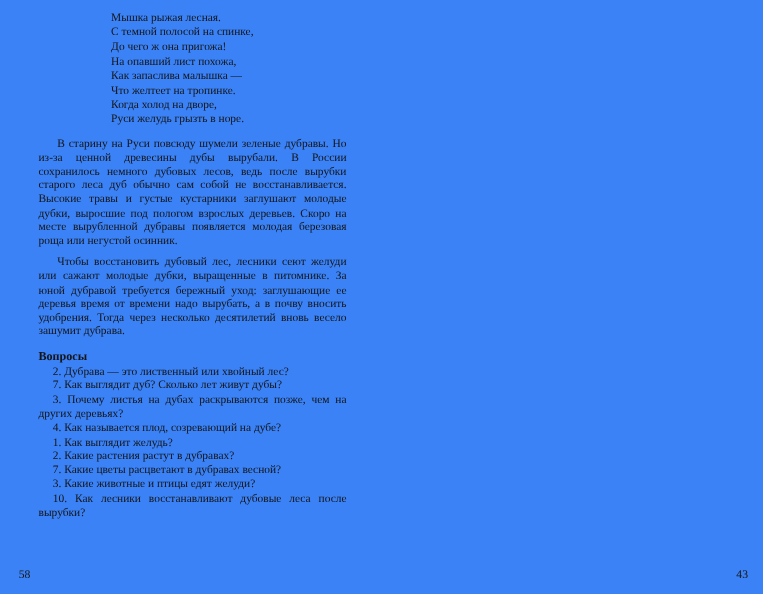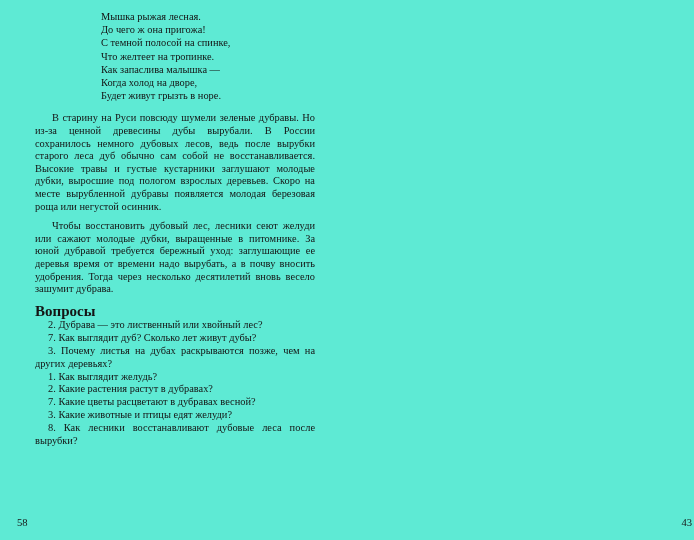--- a/index.html
+++ b/index.html
@@ -11,21 +11,21 @@
     height: 540px;
     background: #ffffff;
     font-family: "Liberation Serif", serif;
     color: #111111;
     overflow: hidden;
     position: relative;
   }
   #spread {
     position: absolute;
     inset: 0;
-    background: #5eead4;
+    background: #3b82f6;
     text-decoration: underline;
   }
   .page {
     position: absolute;
     top: 0;
     height: 540px;
     background: transparent;
   }
   #page-left  { left: 0;   width: 347px; }
   #page-right { left: 347px; width: 347px; }
@@ -54,21 +54,21 @@
     margin: 0;
     text-indent: 17px;
     text-align: justify;
     hyphens: auto;
     -webkit-hyphens: auto;
   }
   p.spaced { margin-top: 7px; }
 
   .section-title {
     font-weight: bold;
-    font-size: 15px;
+    font-size: 11px;
     margin: 9px 0 2px 0;
     text-indent: 0;
     text-align: left;
   }
 
   ol.questions {
     list-style: none;
     margin: 0;
     padding: 0;
   }
@@ -80,55 +80,57 @@
     -webkit-hyphens: auto;
   }
 
   .folio {
     position: absolute;
     bottom: 12px;
     font-size: 10.6px;
     color: #171717;
   }
   #folio-left  { left: 17px; }
-  #folio-right { right: 2px; }
+  #folio-right { right: 14px; }
 </style>
 </head>
 <body>
 
 <div id="spread">
 
   <div class="page" id="page-left">
 
     <div class="col" id="left-col">
 
       <div class="poem">
         <span class="line">Мышка рыжая лесная.</span>
+        <span class="line">С темной полосой на спинке,</span>
         <span class="line">До чего ж она пригожа!</span>
-        <span class="line">С темной полосой на спинке,</span>
+        <span class="line">На опавший лист похожа,</span>
+        <span class="line">Как запаслива малышка —</span>
         <span class="line">Что желтеет на тропинке.</span>
-        <span class="line">Как запаслива малышка —</span>
         <span class="line">Когда холод на дворе,</span>
-        <span class="line">Будет живут грызть в норе.</span>
+        <span class="line">Руси желудь грызть в норе.</span>
       </div>
 
       <p class="body spaced" style="margin-top:10px;">В старину на Руси повсюду шумели зеленые дубравы. Но из-за ценной древесины дубы вырубали. В России сохранилось немного дубовых лесов, ведь после вырубки старого леса дуб обычно сам собой не восстанавливается. Высокие травы и густые кустарники заглушают молодые дубки, выросшие под пологом взрослых деревьев. Скоро на месте вырубленной дубравы появляется молодая березовая роща или негустой осинник.</p>
       <p class="body spaced">Чтобы восстановить дубовый лес, лесники сеют желуди или сажают молодые дубки, выращенные в питомнике. За юной дубравой требуется бережный уход: заглушающие ее деревья время от времени надо вырубать, а в почву вносить удобрения. Тогда через несколько десятилетий вновь весело зашумит дубрава.</p>
 
       <div class="section-title">Вопросы</div>
 
       <ol class="questions">
         <li>2. Дубрава — это лиственный или хвойный лес?</li>
         <li>7. Как выглядит дуб? Сколько лет живут дубы?</li>
         <li>3. Почему листья на дубах раскрываются позже, чем на других деревьях?</li>
+        <li>4. Как называется плод, созревающий на дубе?</li>
         <li>1. Как выглядит желудь?</li>
         <li>2. Какие растения растут в дубравах?</li>
         <li>7. Какие цветы расцветают в дубравах весной?</li>
         <li>3. Какие животные и птицы едят желуди?</li>
-        <li>8. Как лесники восстанавливают дубовые леса после вырубки?</li>
+        <li>10. Как лесники восстанавливают дубовые леса после вырубки?</li>
       </ol>
 
     </div>
 
     <div class="folio" id="folio-left">58</div>
   </div>
 
   <div class="page" id="page-right">
 
     <div class="folio" id="folio-right">43</div>

